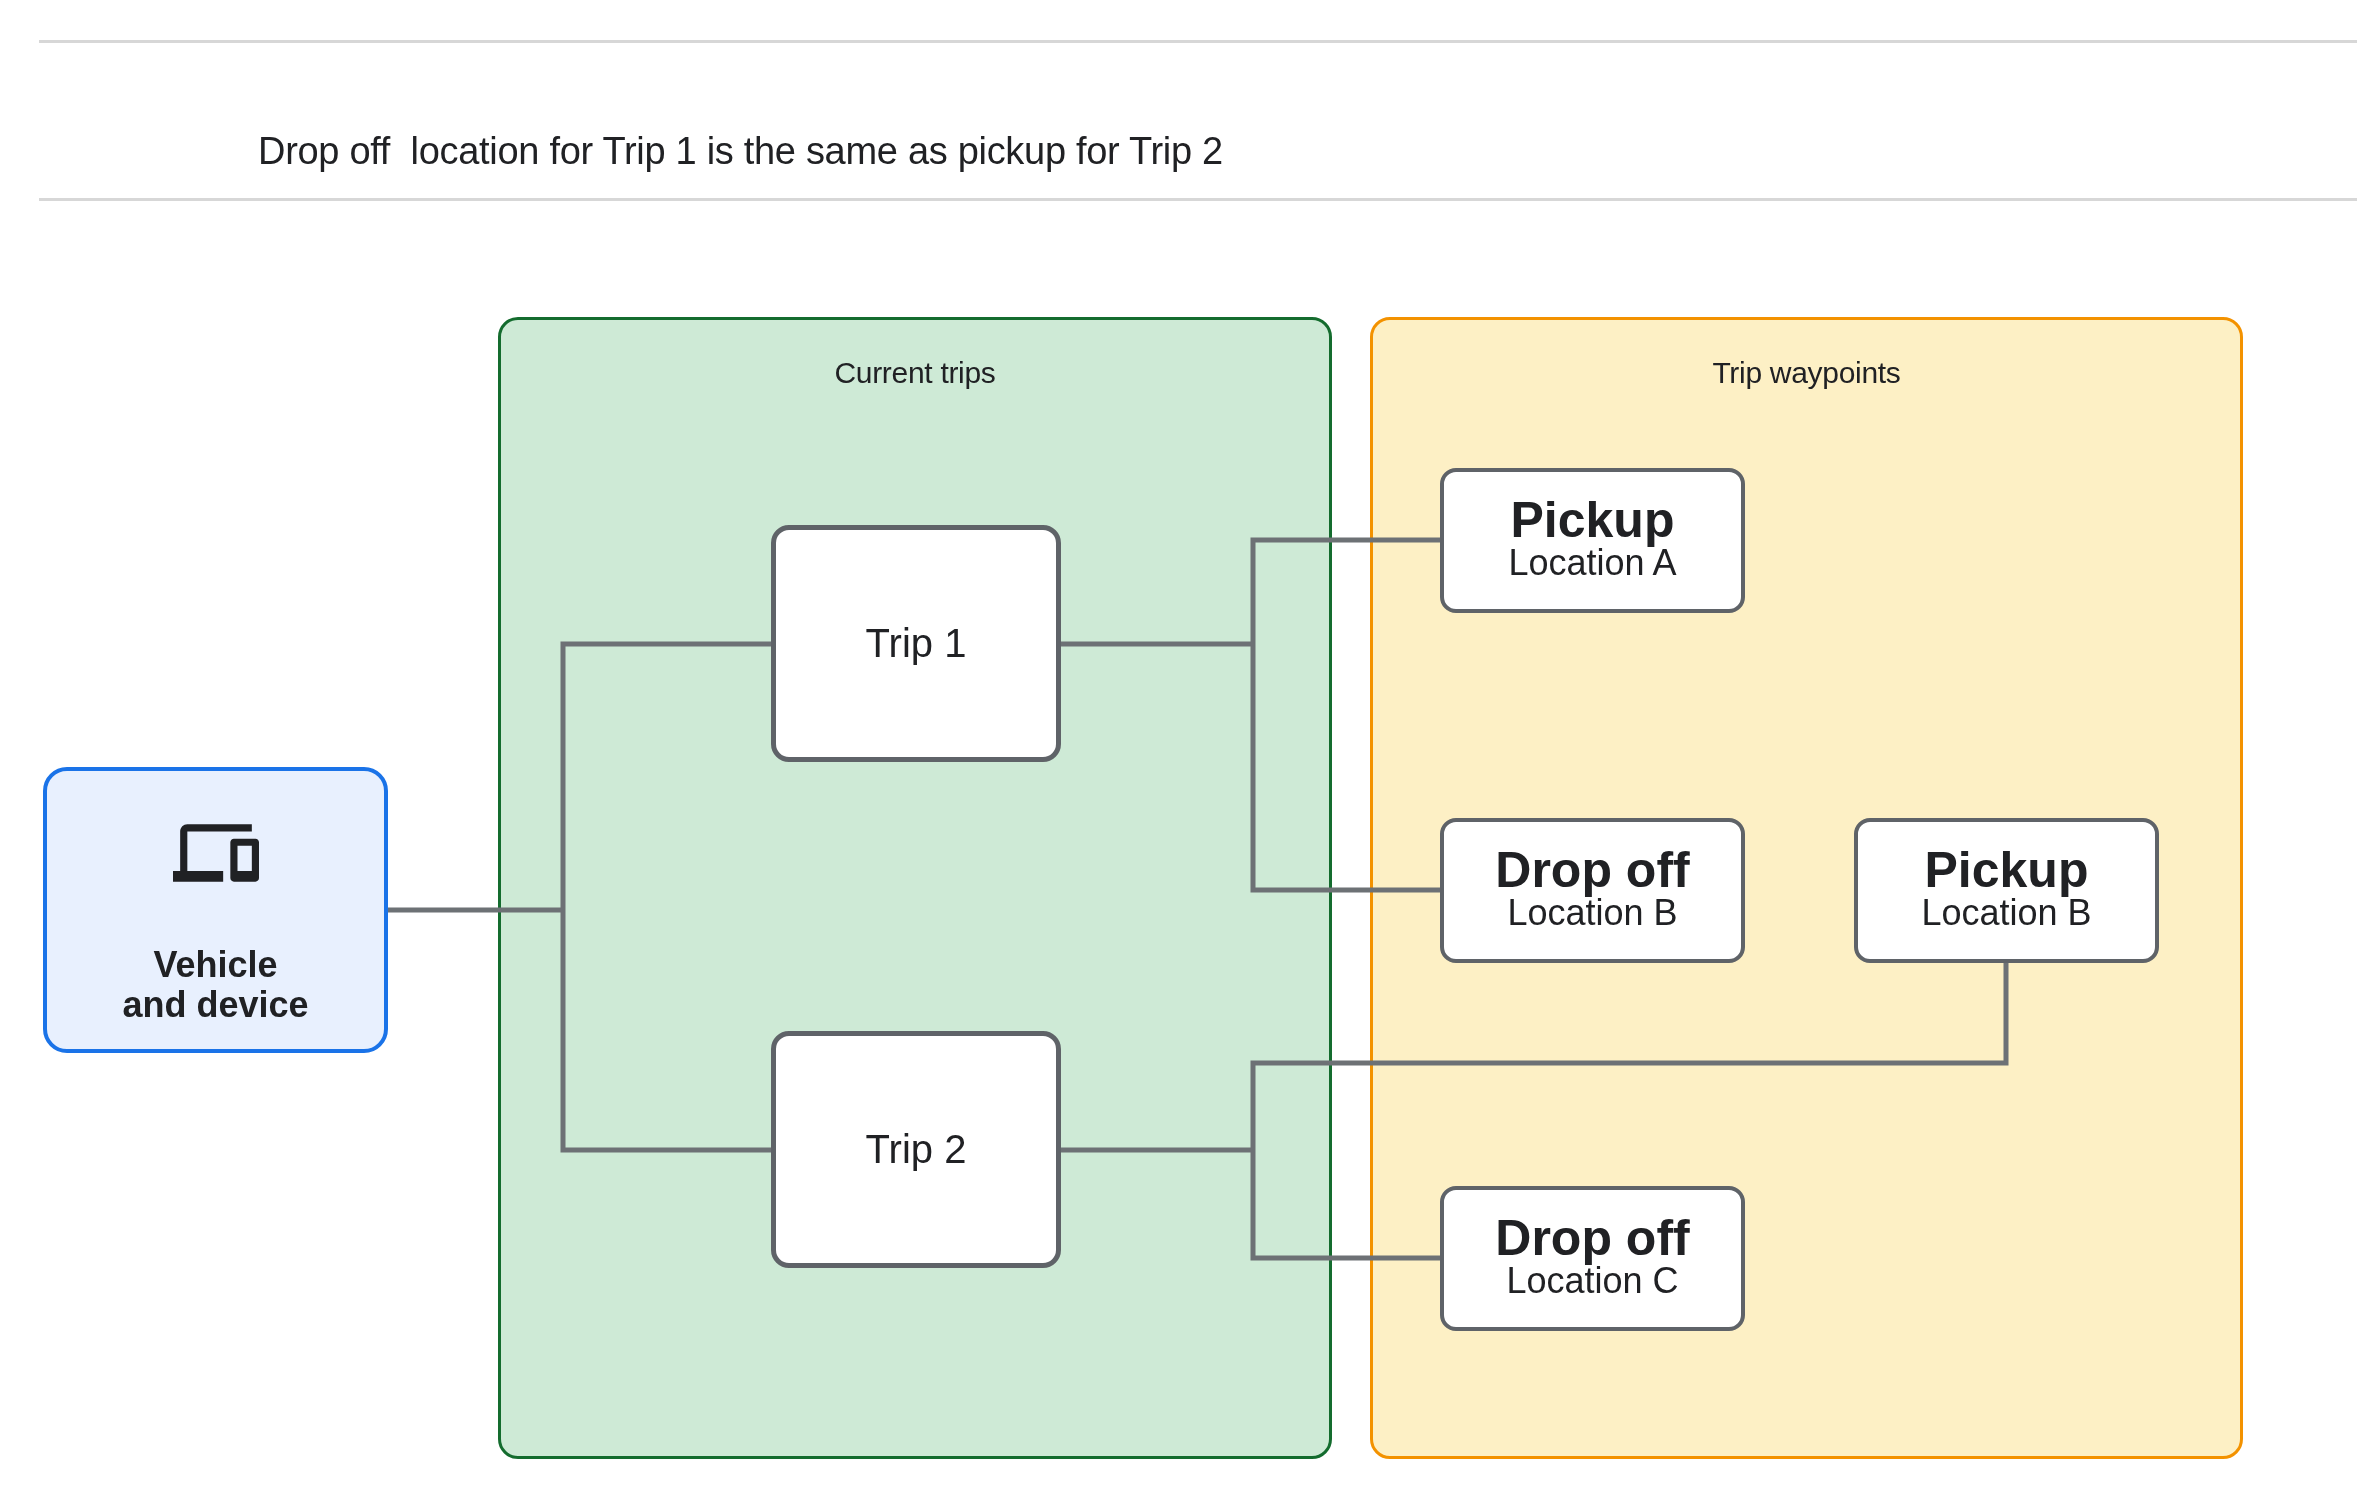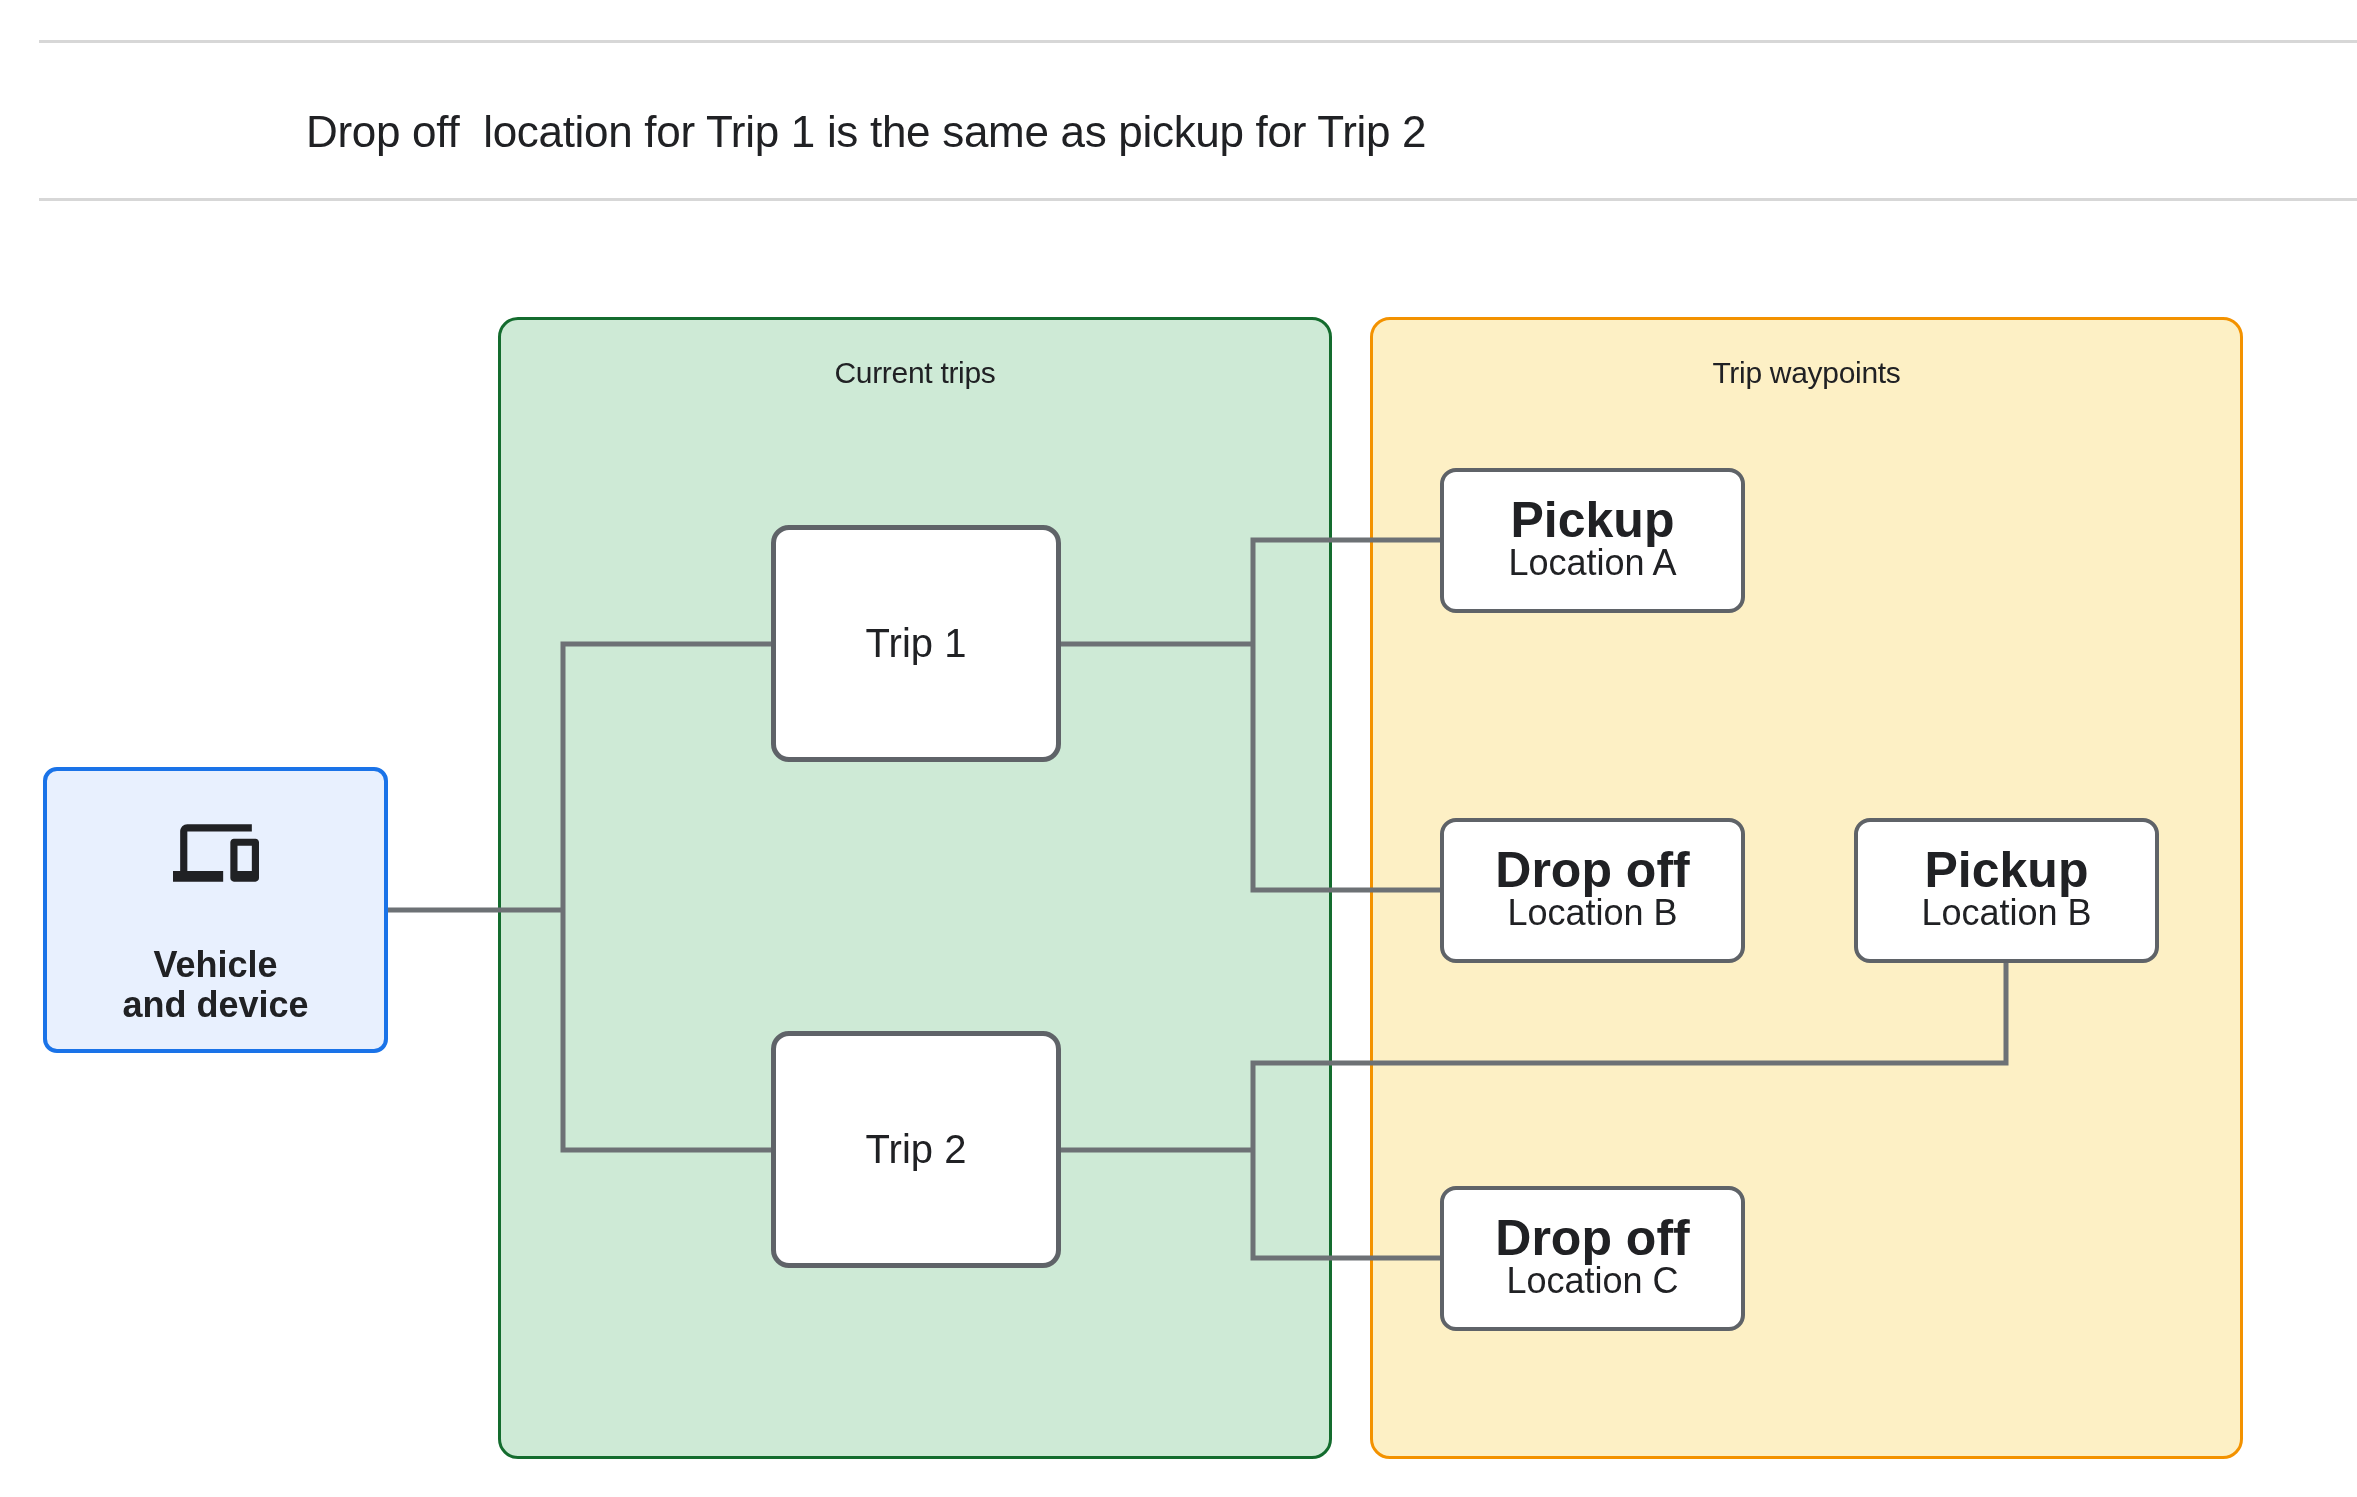--- a/index.html
+++ b/index.html
@@ -8,36 +8,36 @@
     font-family:"Liberation Sans","DejaVu Sans",sans-serif;color:#202124;
   }
   .hr{position:absolute;left:39px;right:0;height:3px;background:#d7d7d7;}
   .hr1{top:40px;}
   .hr2{top:198px;}
   .title{
     position:absolute;left:53px;top:66px;margin:0;
     font-size:46px;line-height:48px;font-weight:700;letter-spacing:-0.5px;
   }
   .subtitle{
-    position:absolute;left:258px;top:109px;
-    font-size:44px;line-height:46px;font-weight:400;white-space:pre-wrap;letter-spacing:-0.3px;margin-left:48px;
+    position:absolute;left:258px;top:128px;
+    font-size:38px;line-height:46px;font-weight:400;white-space:pre-wrap;letter-spacing:-0.3px;
   }
   .group{position:absolute;top:317px;height:1142px;border-radius:20px;box-sizing:border-box;}
   .group-green{left:498px;width:834px;background:#ceead6;border:3px solid #146c2e;}
   .group-orange{left:1370px;width:873px;background:#fdf0c5;border:3px solid #f39200;}
   .group-title{
     margin-top:28px;text-align:center;
     font-size:30px;line-height:50px;font-weight:400;letter-spacing:-0.3px;
   }
   .wires{position:absolute;left:0;top:0;width:2357px;height:1497px;}
   .wires path{fill:none;stroke:#6d7175;stroke-width:5px;}
   .node{position:absolute;box-sizing:border-box;background:#ffffff;}
   .vehicle{
     left:43px;top:767px;width:345px;height:286px;
-    background:#e8f0fe;border:4px solid #1a73e8;border-radius:14px;
+    background:#e8f0fe;border:4px solid #1a73e8;border-radius:24px;
     display:flex;flex-direction:column;align-items:center;
   }
   .devices-svg{width:86px;height:72px;margin-top:46px;flex:none;}
   .devices-svg path{fill:#202124;}
   .vehicle-label{
     margin-top:56px;text-align:center;
     font-size:36px;line-height:40px;font-weight:700;
   }
   .trip{
     left:771px;width:290px;height:237px;

